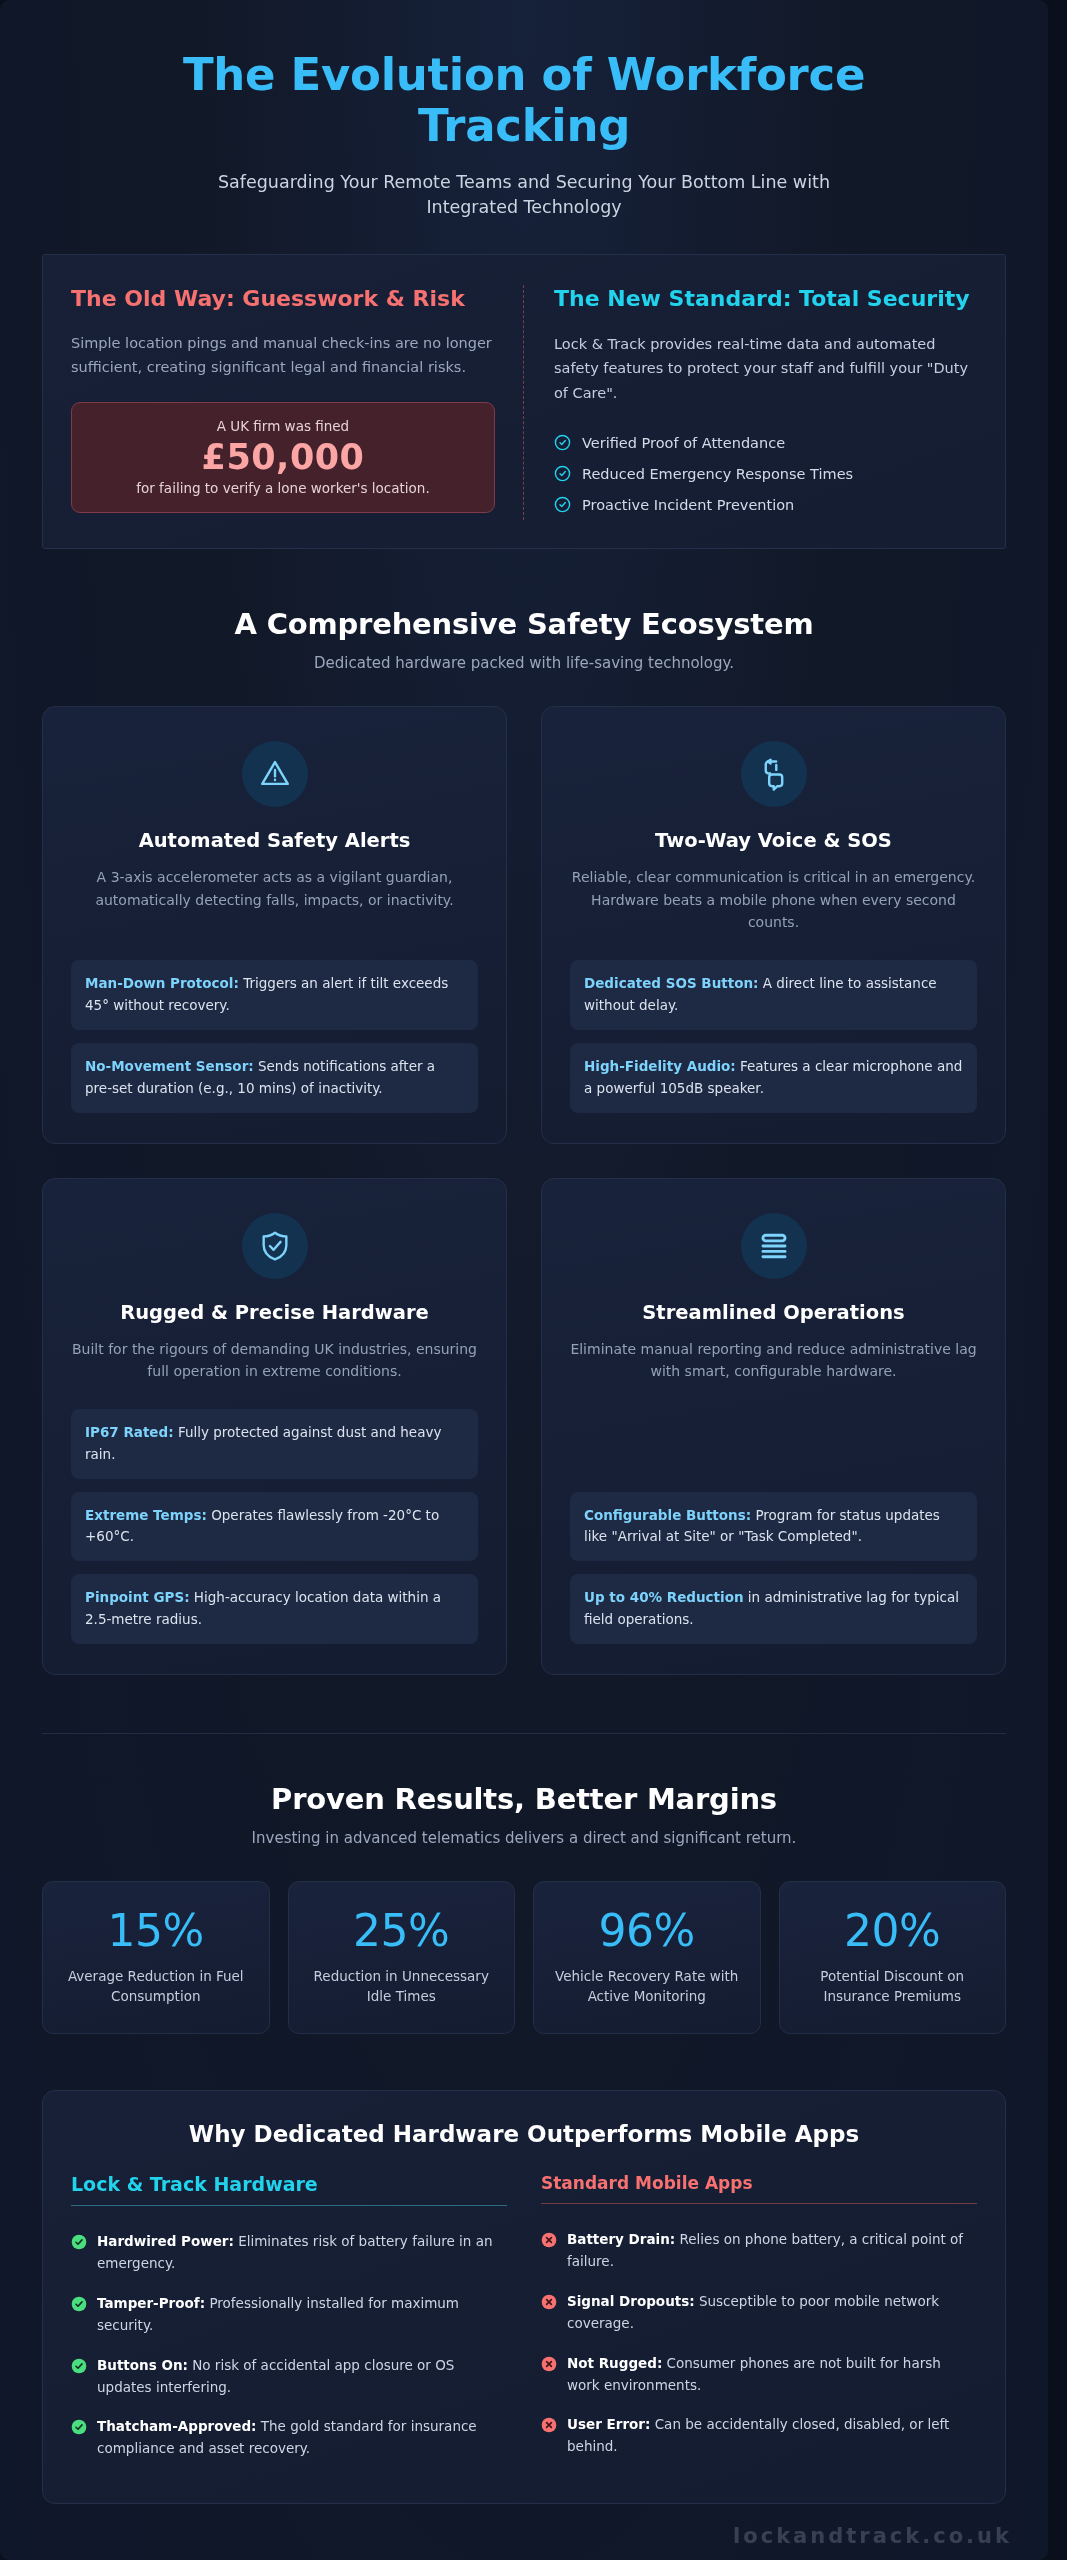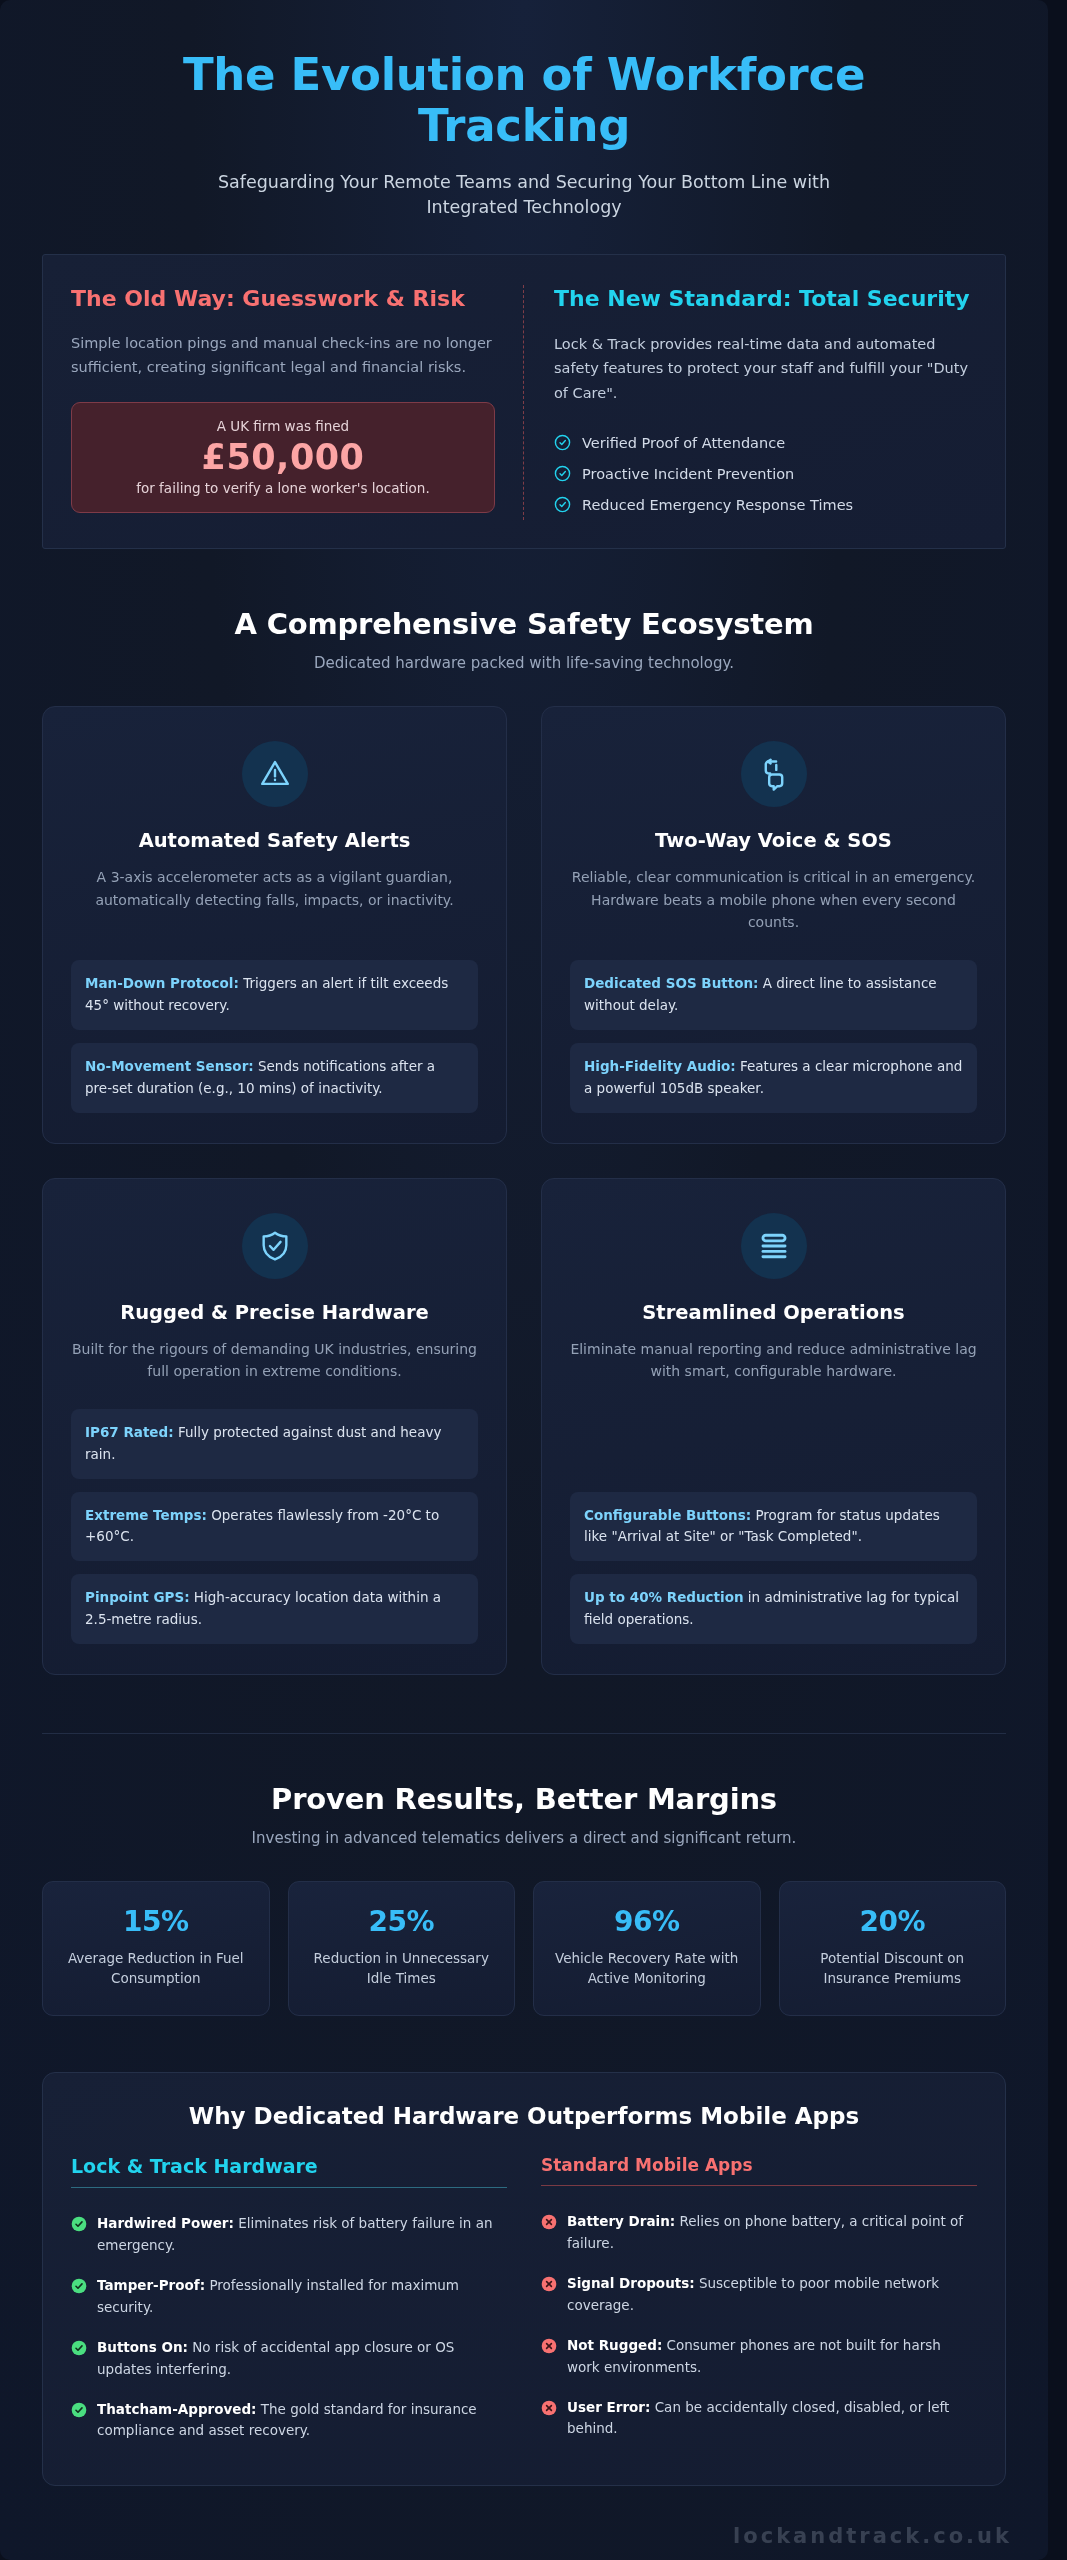--- a/index.html
+++ b/index.html
@@ -191,22 +191,22 @@
   }
   .stat-card {
     background: #161f36;
     background-image: linear-gradient(170deg, #19233c 0%, #141c31 100%);
     border: 1px solid #232e48;
     border-radius: 11px;
     padding: 24px 12px 26px 12px;
     text-align: center;
   }
   .stat-value {
-    font-size: 28px;
-    font-weight: bold;
+    font-size: 44px;
+    font-weight: normal;
     color: #38bdf8;
     line-height: 1.12;
     letter-spacing: -0.5px;
   }
   .stat-label {
     margin-top: 12px;
     font-size: 13.5px;
     line-height: 1.48;
     color: #c4cedd;
   }
@@ -305,30 +305,30 @@
             </span>
             <span>Verified Proof of Attendance</span>
           </li>
           <li>
             <span>
               <svg class="chk-ico" width="17" height="17" viewBox="0 0 24 24" fill="none" stroke="#22d3ee" stroke-width="2" stroke-linecap="round" stroke-linejoin="round">
                 <circle cx="12" cy="12" r="10"></circle>
                 <polyline points="8.5,12.3 11,14.8 16,9.3"></polyline>
               </svg>
             </span>
-            <span>Proactive Incident Prevention</span>
+            <span>Reduced Emergency Response Times</span>
           </li>
           <li>
             <span>
               <svg class="chk-ico" width="17" height="17" viewBox="0 0 24 24" fill="none" stroke="#22d3ee" stroke-width="2" stroke-linecap="round" stroke-linejoin="round">
                 <circle cx="12" cy="12" r="10"></circle>
                 <polyline points="8.5,12.3 11,14.8 16,9.3"></polyline>
               </svg>
             </span>
-            <span>Reduced Emergency Response Times</span>
+            <span>Proactive Incident Prevention</span>
           </li>
         </ul>
     </div>
 
   </div>
 
   <div class="section-head">
     <div class="section-title">A Comprehensive Safety Ecosystem</div>
     <div class="section-sub">Dedicated hardware packed with life-saving technology.</div>
   </div>

